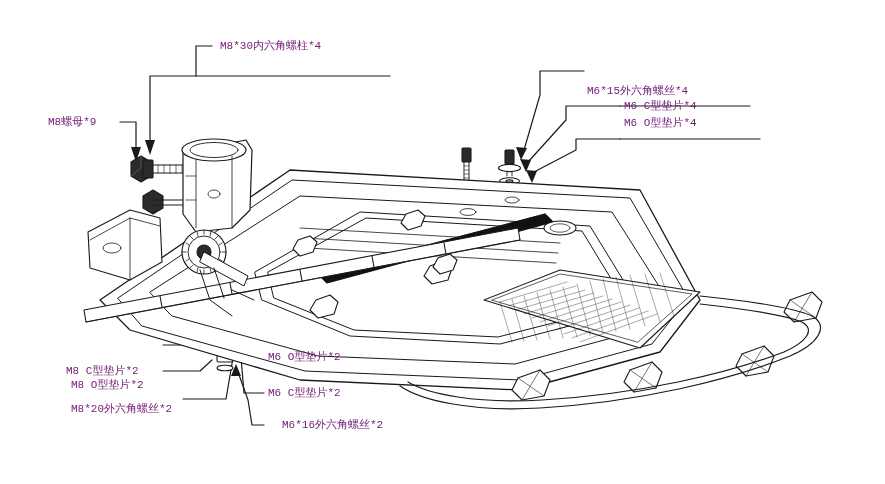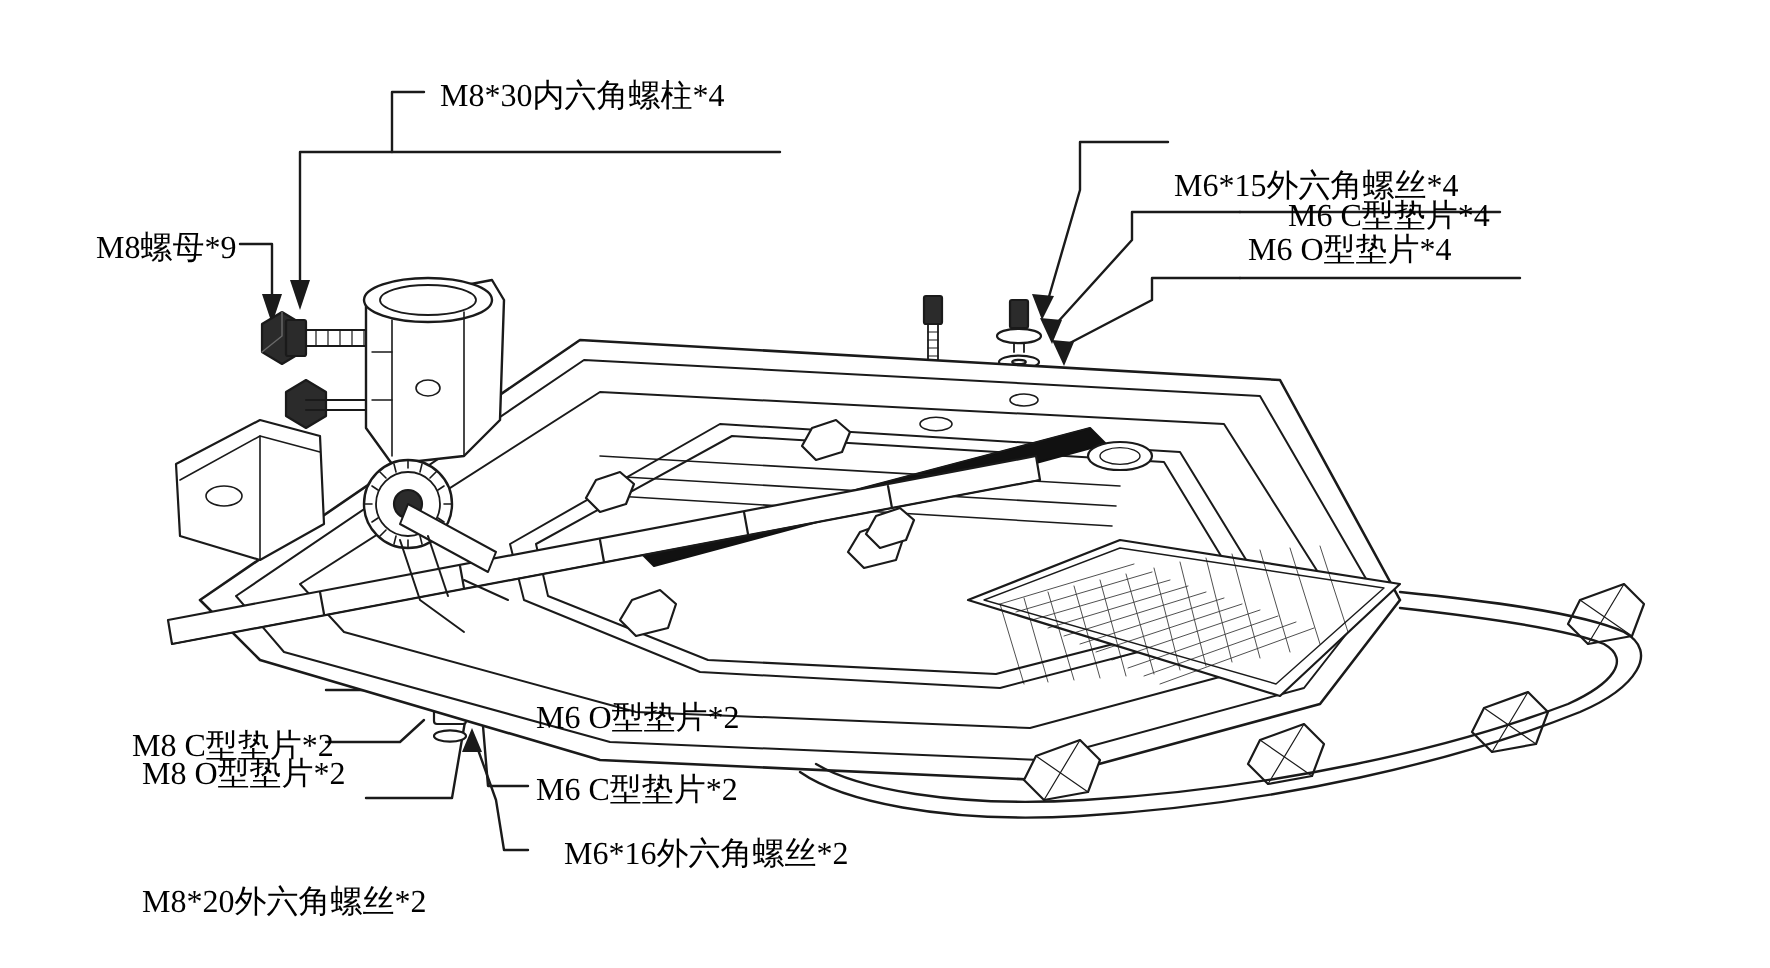--- a/index.html
+++ b/index.html
@@ -19,23 +19,23 @@
   }
   #stage svg.art {
     position: absolute;
     left: 0;
     top: 0;
     width: 885px;
     height: 484px;
   }
   .lbl {
     position: absolute;
-    font-family: Liberation Serif, serif;
-    font-size: 16px;
-    color: #000000;
+    font-family: Liberation Mono, monospace;
+    font-size: 11px;
+    color: #701a75;
     white-space: nowrap;
     line-height: 1;
     letter-spacing: 0px;
   }
 </style>
 </head>
 <body>
 
 <div id="stage">
 
@@ -245,22 +245,22 @@
         <path d="M200,270 L210,300 L232,316"></path>
         <path d="M214,268 L224,298"></path>
         <path d="M232,290 L254,300"></path>
       </g>
     </g>
   </svg>
 
   <div class="lbl" style="left:220px; top:41px;">M8*30内六角螺柱*4</div>
   <div class="lbl" style="left:48px; top:117px;">M8螺母*9</div>
   <div class="lbl" style="left:587px; top:66px;margin-top:20px;">M6*15外六角螺丝*4</div>
-  <div class="lbl" style="left:644px; top:101px;">M6 C型垫片*4</div>
+  <div class="lbl" style="left:624px; top:101px;">M6 C型垫片*4</div>
   <div class="lbl" style="left:624px; top:118px;text-align:right;">M6 O型垫片*4</div>
   <div class="lbl" style="left:71px; top:340px;margin-top:40px;">M8 O型垫片*2</div>
   <div class="lbl" style="left:66px; top:366px;">M8 C型垫片*2</div>
-  <div class="lbl" style="left:71px; top:404px;margin-top:40px;">M8*20外六角螺丝*2</div>
+  <div class="lbl" style="left:71px; top:404px;">M8*20外六角螺丝*2</div>
   <div class="lbl" style="left:268px; top:352px;">M6 O型垫片*2</div>
   <div class="lbl" style="left:268px; top:388px;text-align:right;">M6 C型垫片*2</div>
   <div class="lbl" style="left:268px; top:420px;margin-left:14px;">M6*16外六角螺丝*2</div>
 
 </div>
 
 </body></html>

